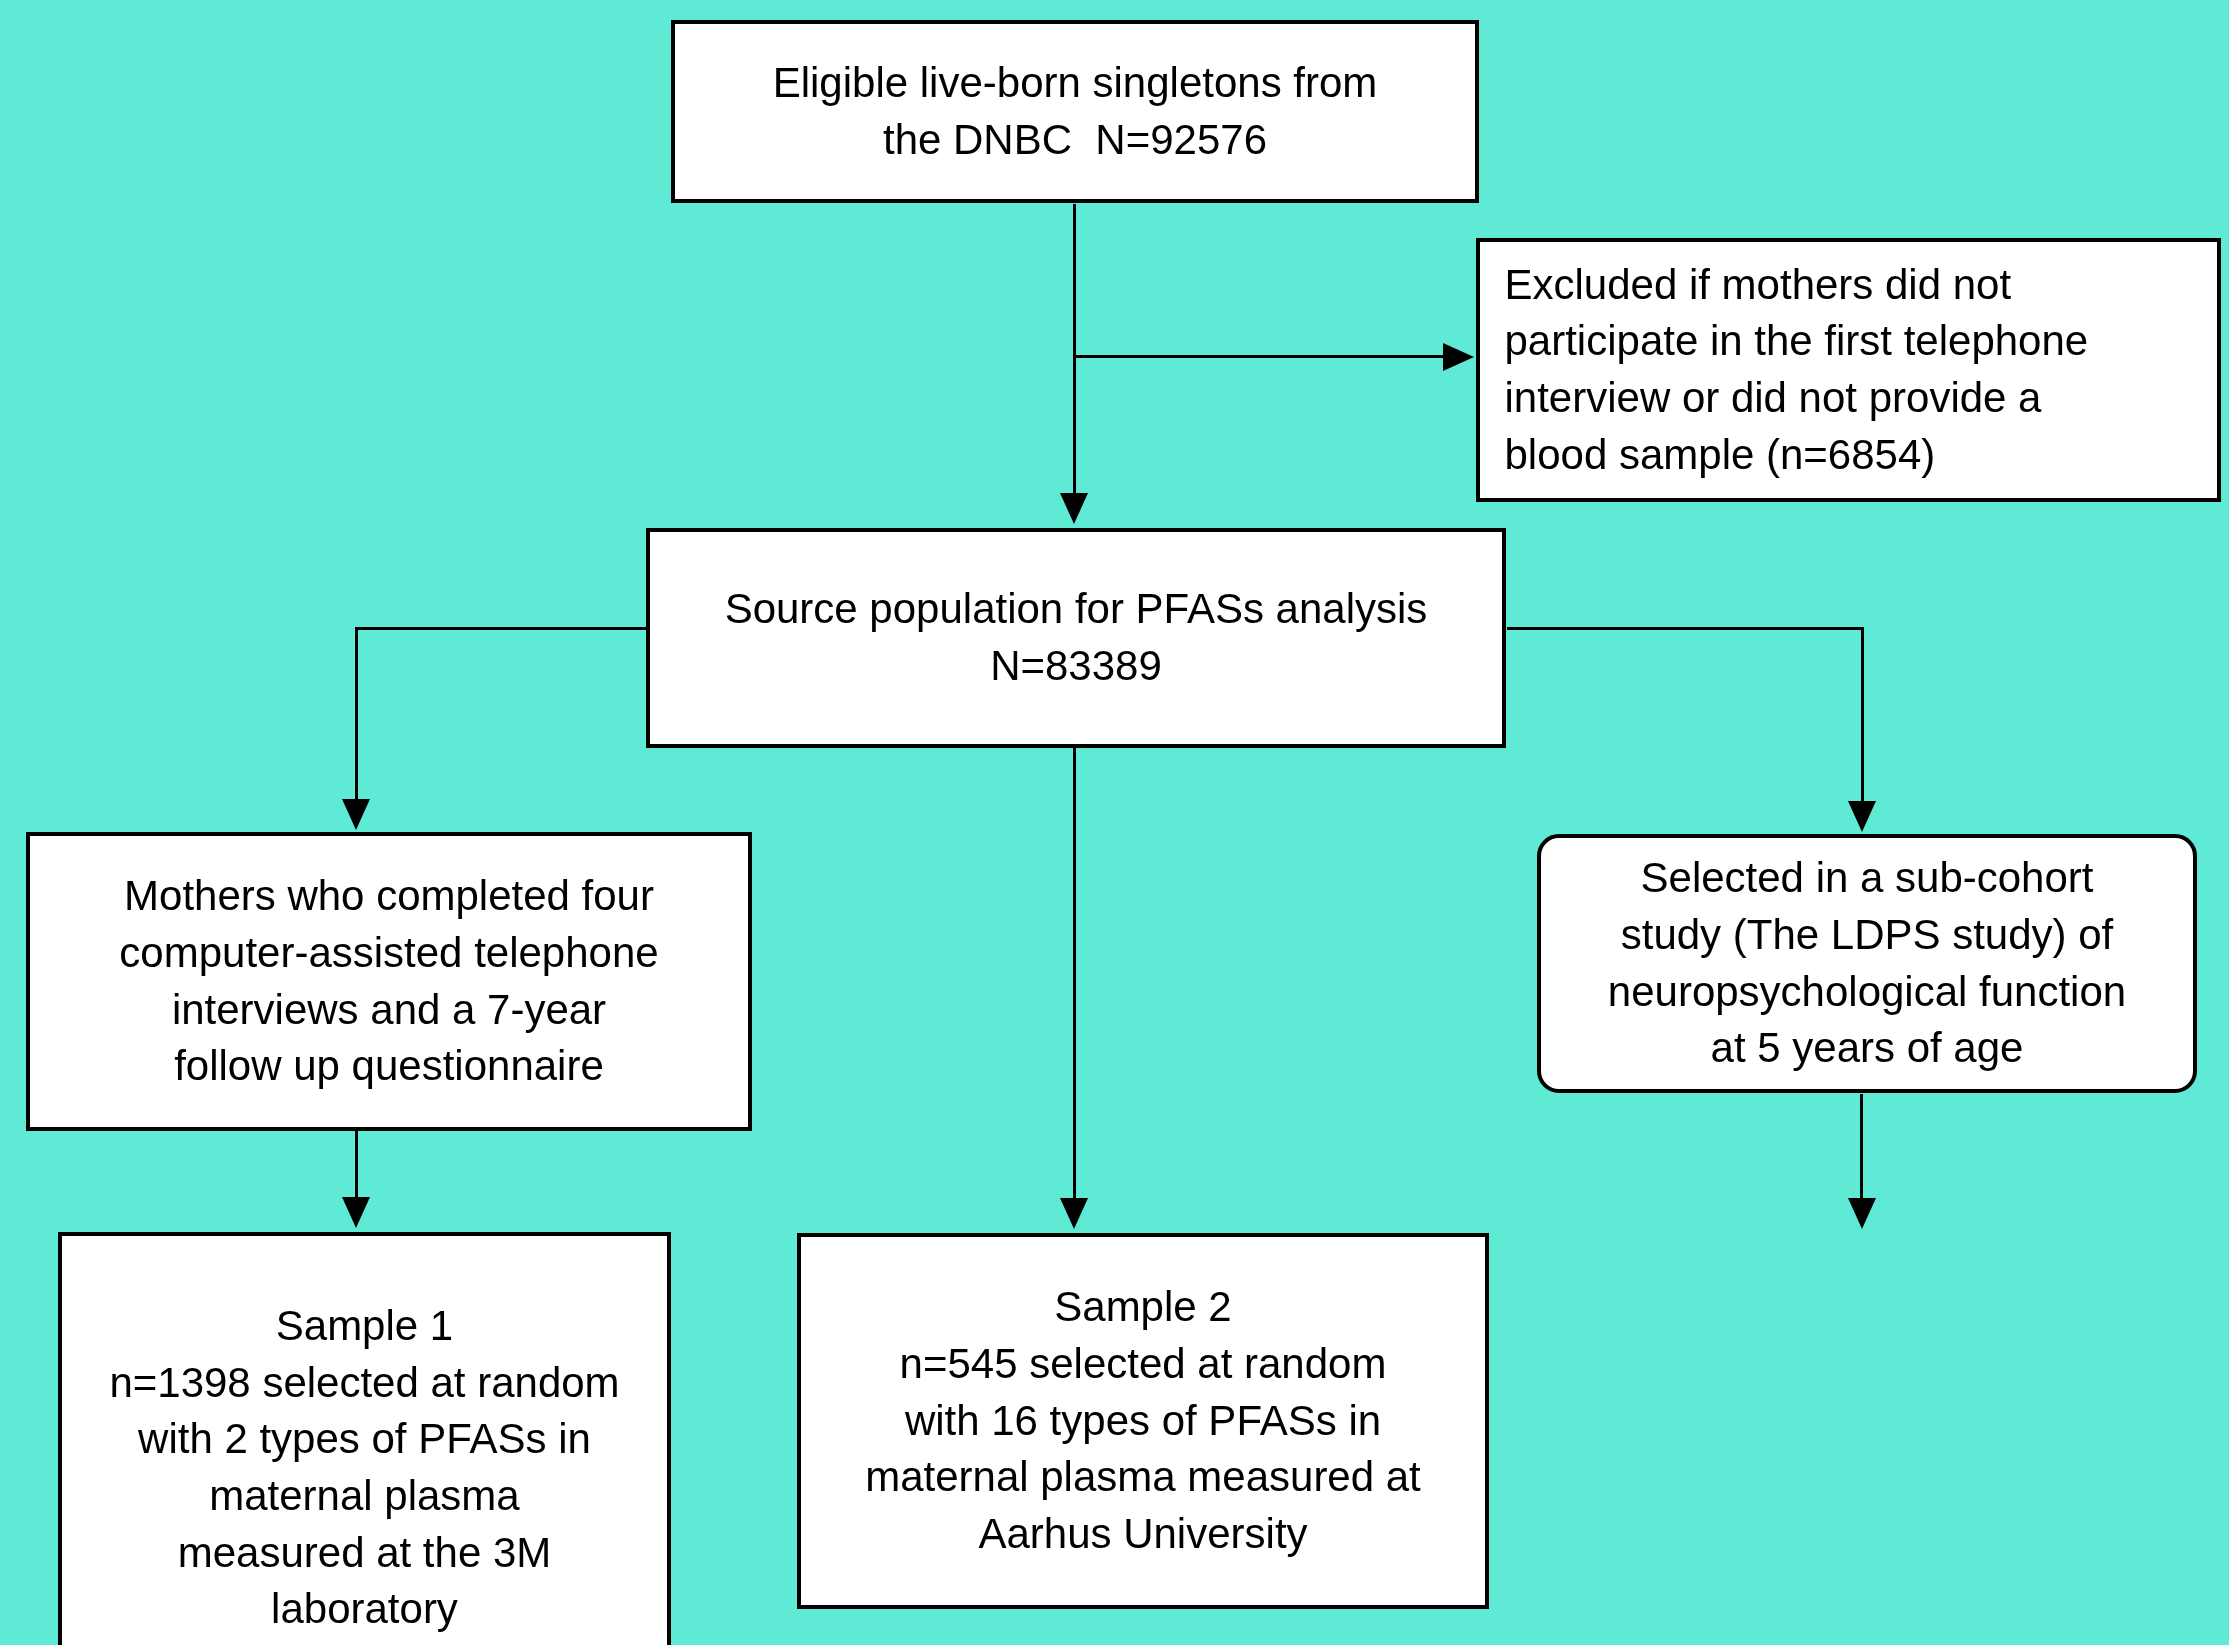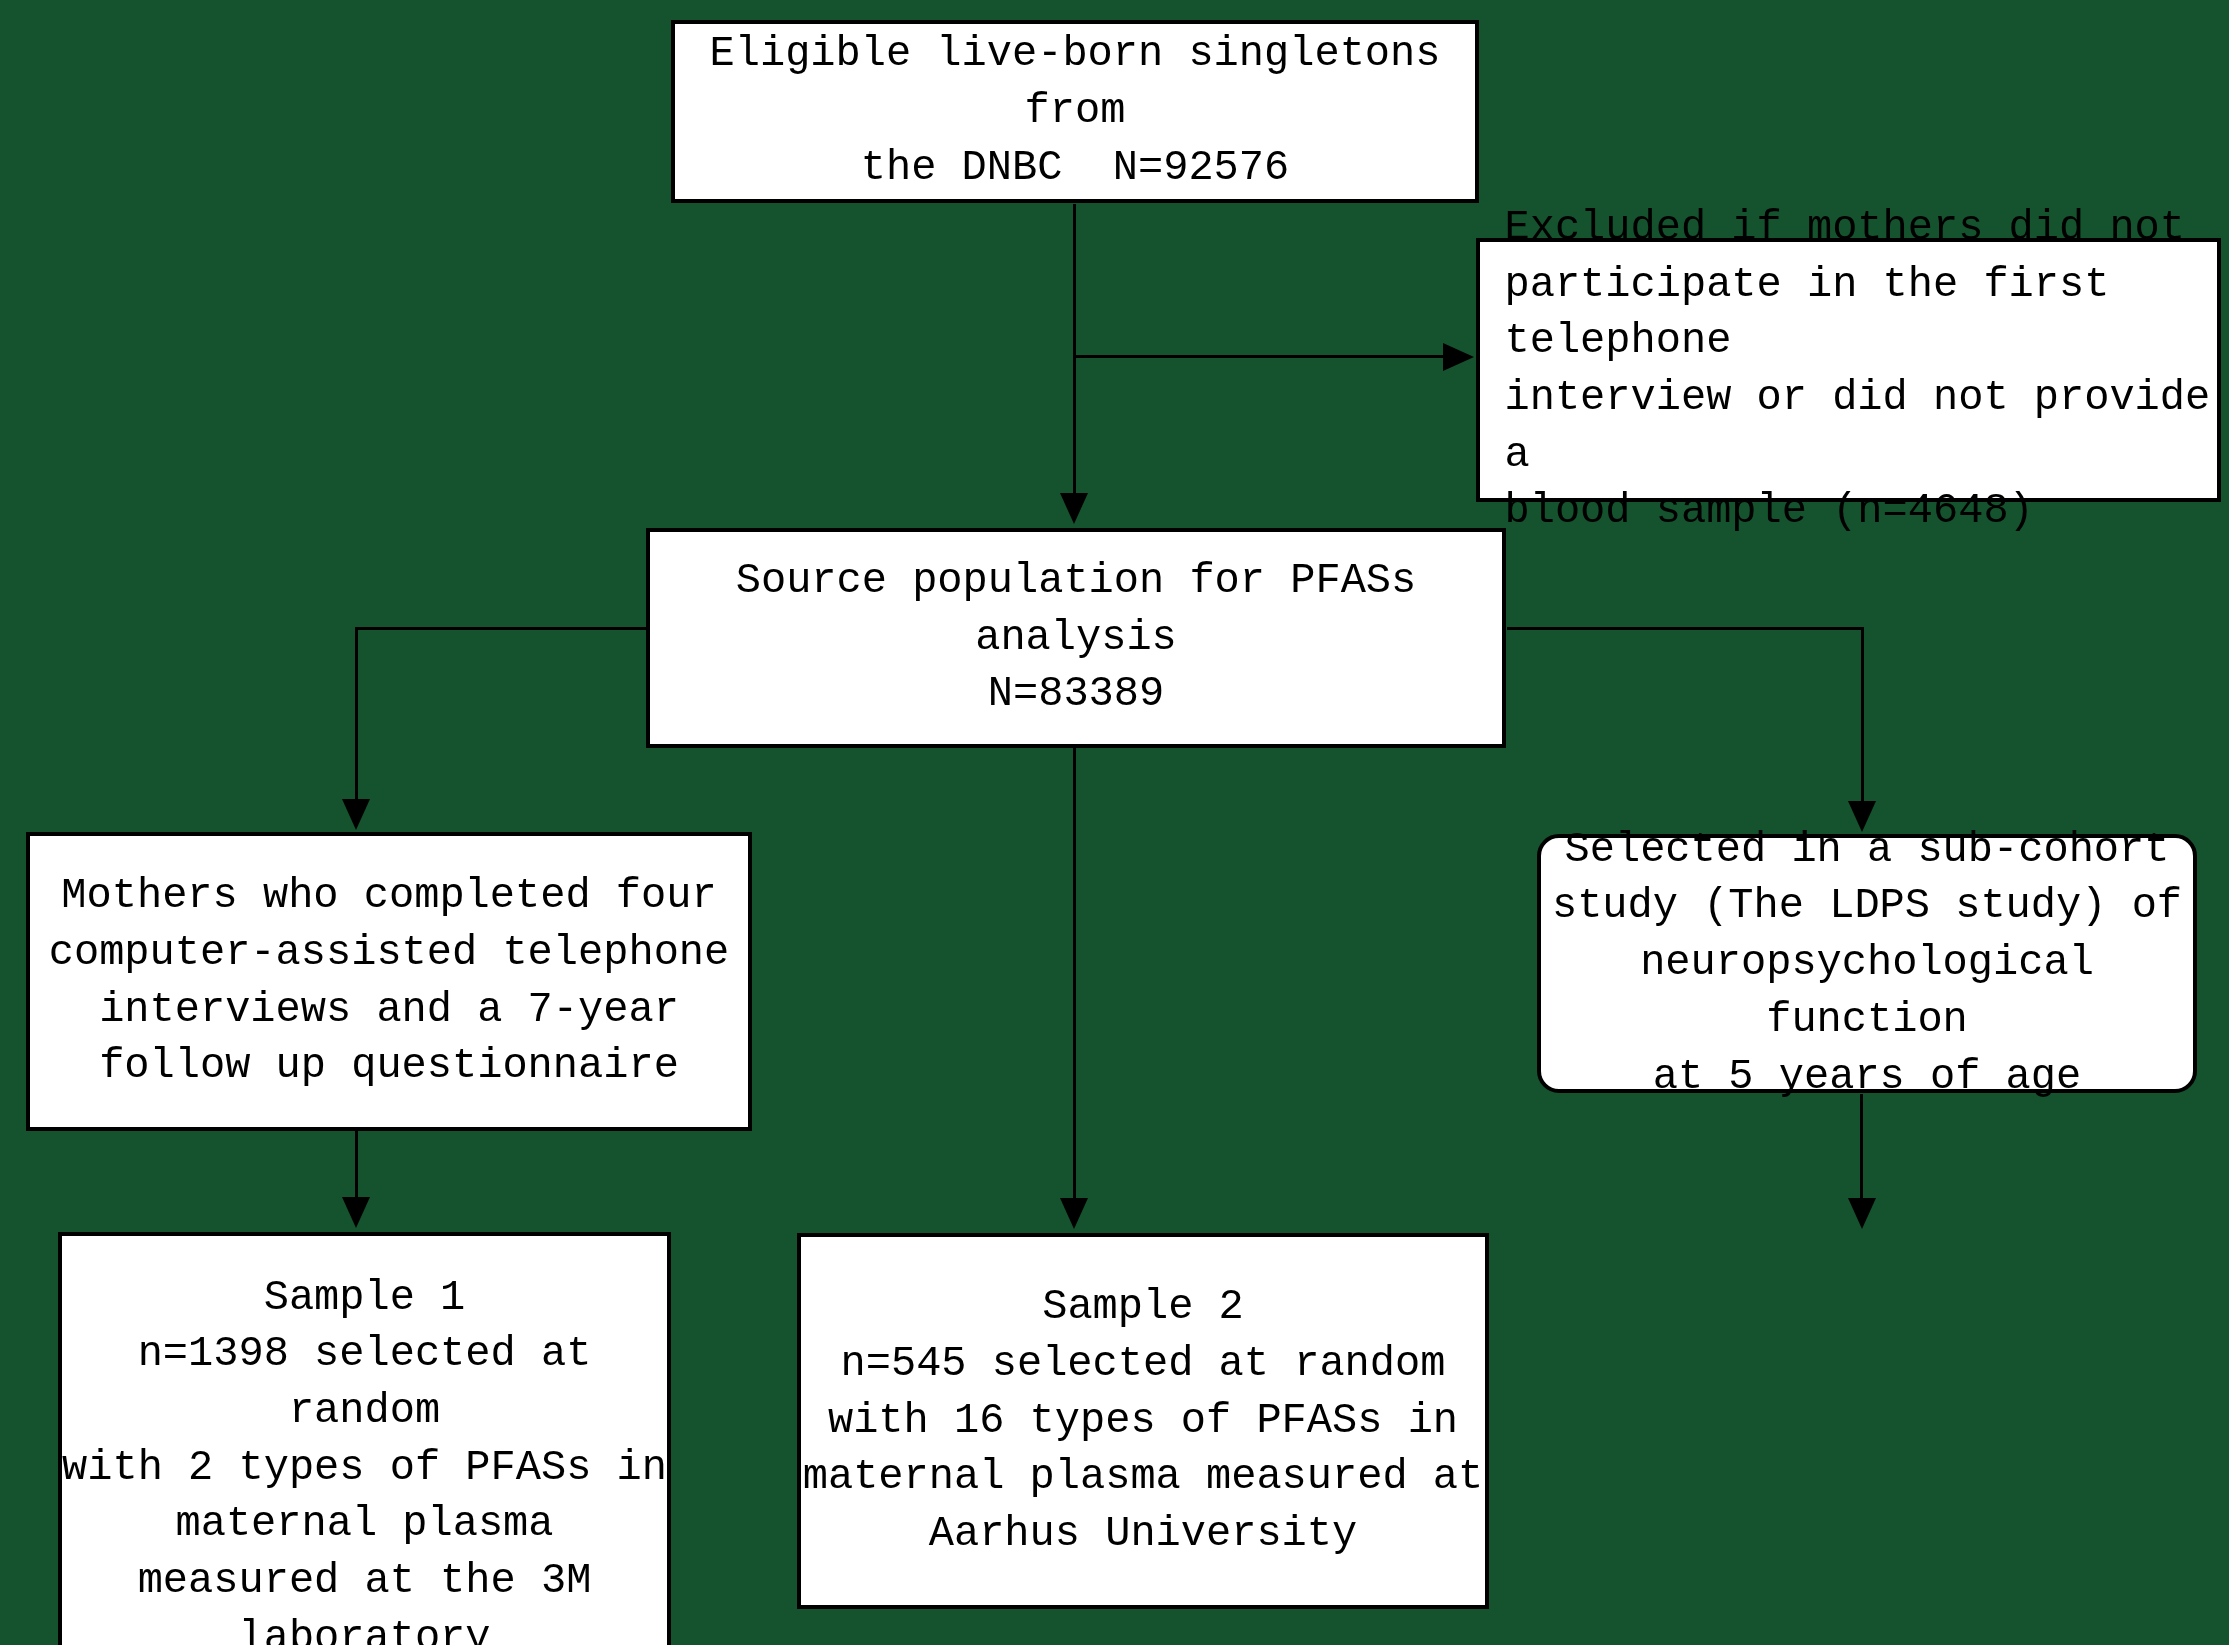--- a/index.html
+++ b/index.html
@@ -4,22 +4,22 @@
 <style>
   html, body {
     margin: 0;
     padding: 0;
     background: #ffffff;
   }
   #canvas {
     position: relative;
     width: 2230px;
     height: 1646px;
-    background: #14532d;
-    font-family: Liberation Mono, monospace;
+    background: #5eead4;
+    font-family: Liberation Sans, sans-serif;
     color: #000000;
   }
   .box {
     position: absolute;
     border: 4.4px solid #000000;
     background: #ffffff;
     display: flex;
     align-items: center;
     justify-content: center;
     box-sizing: border-box;
@@ -61,21 +61,21 @@
 
   <div class="box" style="left:671px; top:20px; width:808px; height:183px;">
     <div class="box-text">Eligible live-born singletons from
 the DNBC  N=92576</div>
   </div>
 
   <div class="box" style="left:1476px; top:238px; width:745px; height:264px; justify-content:flex-start; padding-left:24.5px;">
     <div class="box-text left">Excluded if mothers did not
 participate in the first telephone
 interview or did not provide a
-blood sample (n=4648)</div>
+blood sample (n=6854)</div>
   </div>
 
   <div class="box" style="left:646px; top:528px; width:860px; height:220px;">
     <div class="box-text">Source population for PFASs analysis
 N=83389</div>
   </div>
 
   <div class="box" style="left:26px; top:832px; width:726px; height:299px;">
     <div class="box-text">Mothers who completed four
 computer-assisted telephone

